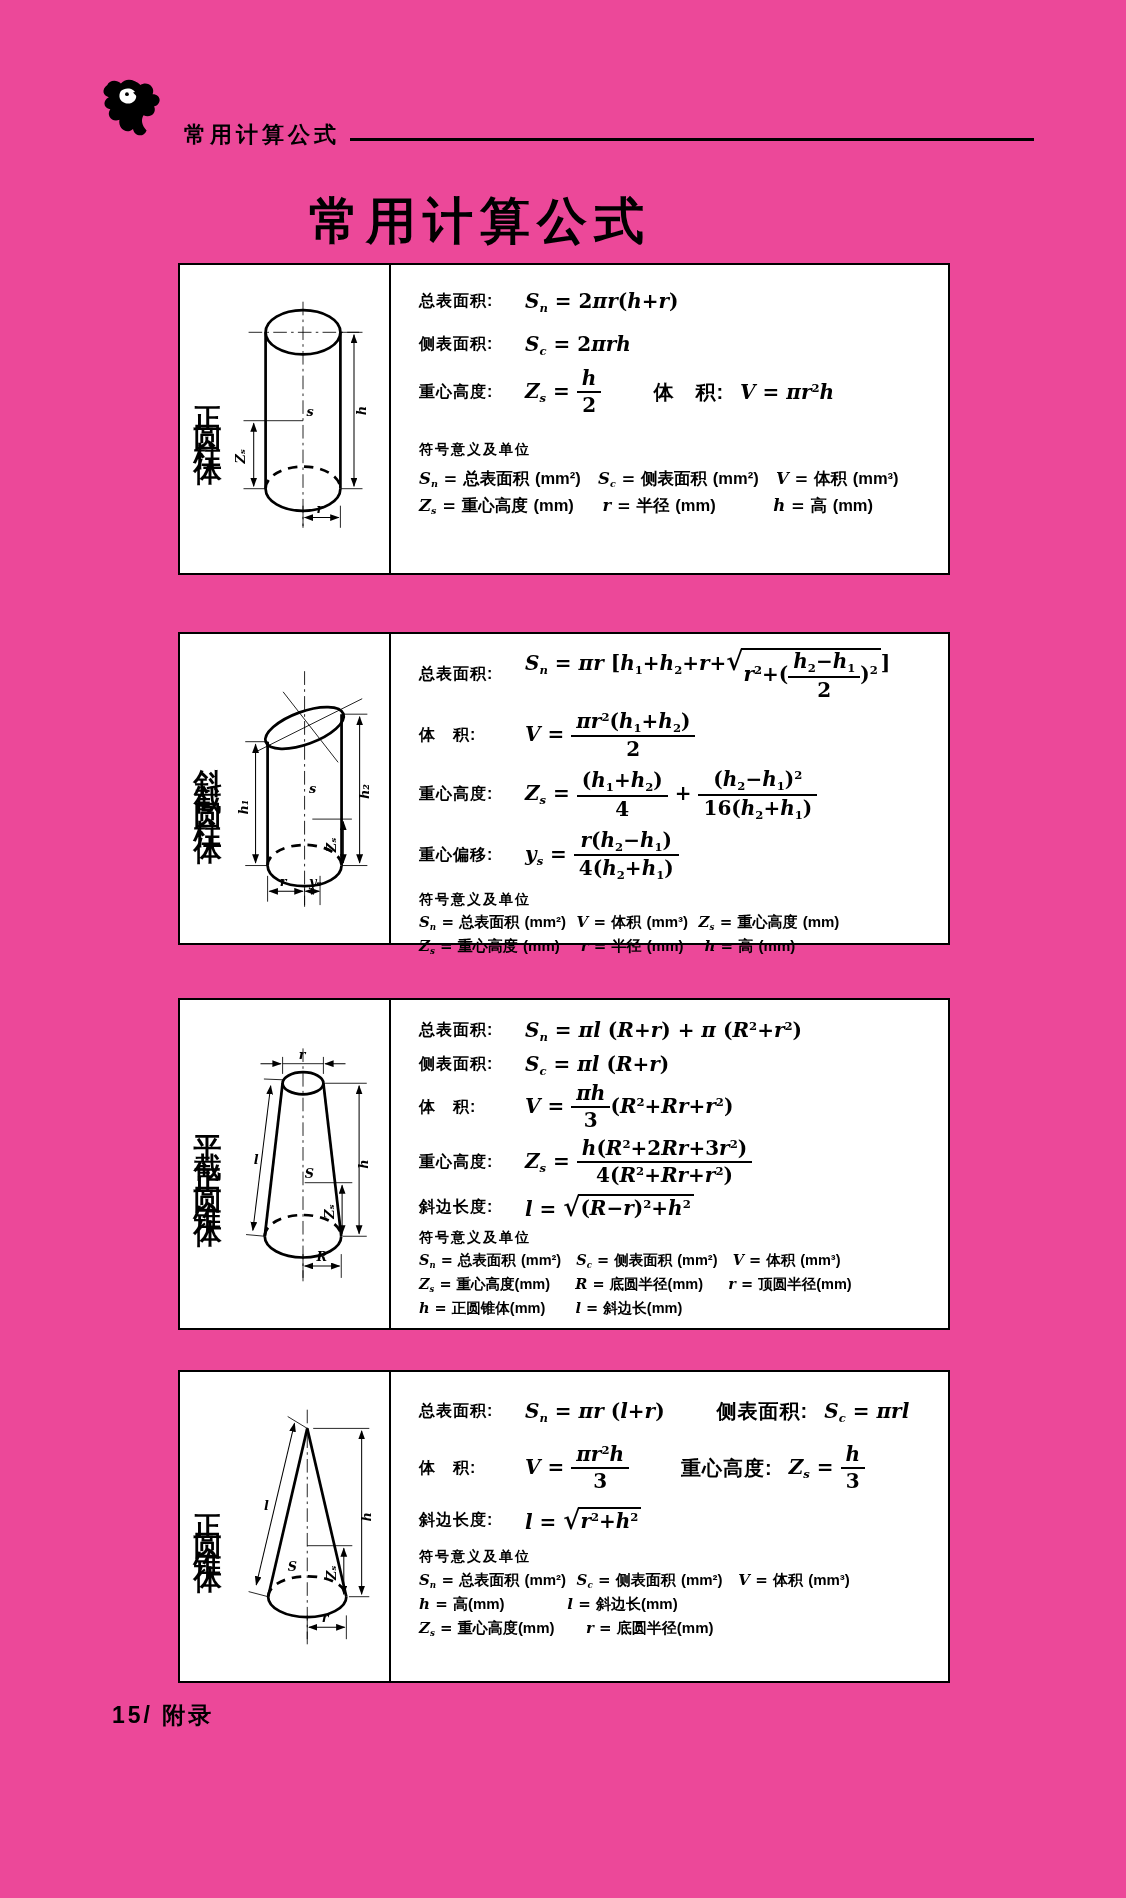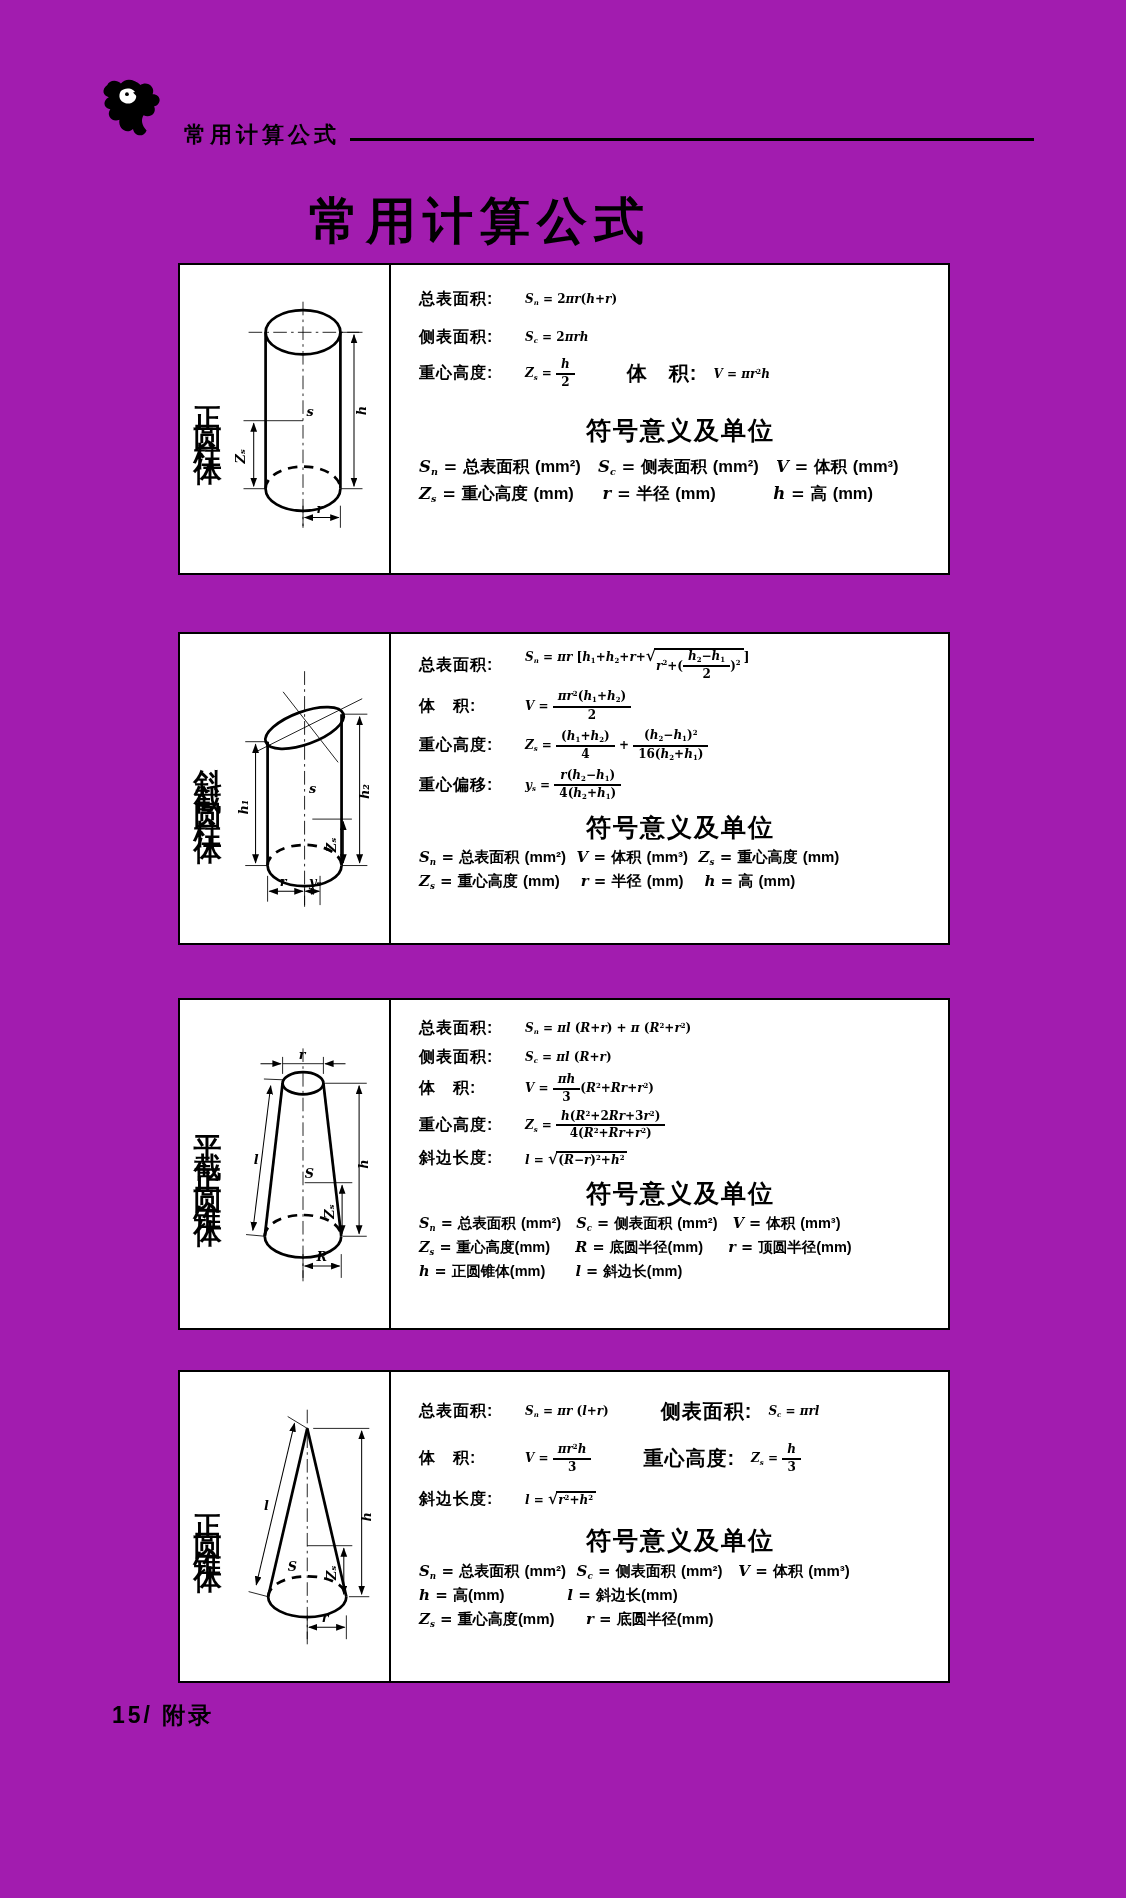--- a/index.html
+++ b/index.html
@@ -1,18 +1,18 @@
 <!DOCTYPE html>
 <html><head>
 <meta charset="utf-8">
 <style>
   html,body{margin:0;padding:0;background:#fff;}
   body{width:1126px;height:1898px;position:relative;color:#000;
        font-family:"Liberation Sans",sans-serif;}
-  .page{position:absolute;inset:0;background:#a21caf;}
+  .page{position:absolute;inset:0;background:#ec4899;}
 
   
   .logo{position:absolute;left:94px;top:76px;width:78px;height:68px;}
   .brand{position:absolute;left:184px;top:120px;font-size:22px;font-weight:bold;
          letter-spacing:4px;}
   .hline{position:absolute;left:350px;top:138px;width:684px;border-top:3px solid #000;}
 
   
   .title{position:absolute;left:300px;top:188px;width:360px;text-align:center;
          font-size:50px;font-weight:900;letter-spacing:7px;white-space:nowrap;}
@@ -30,34 +30,34 @@
           writing-mode:vertical-lr;text-orientation:upright;
           font-size:28px;font-weight:bold;letter-spacing:17px;white-space:nowrap;}
   .fig{position:absolute;right:1px;top:50%;transform:translateY(-50%);}
 
   
   .frow{display:flex;align-items:center;}
   .flabel{font-weight:bold;font-size:16px;width:106px;flex:none;letter-spacing:1px;}
   .flabel2{font-weight:bold;font-size:20px;flex:none;letter-spacing:1px;
            margin-left:52px;margin-right:16px;}
   .math{font-family:"DejaVu Serif","Liberation Serif",serif;font-weight:bold;
-        font-size:12px;white-space:pre;}
+        font-size:20px;white-space:pre;}
   .math .var{font-style:italic;}
   .math .op{font-style:normal;}
   .math sub{font-size:58%;vertical-align:-0.35em;line-height:1;}
   .math sup{font-size:58%;vertical-align:0.6em;line-height:1;}
   .frac{display:inline-block;text-align:center;vertical-align:middle;line-height:1.15;}
   .frac .fnum{display:block;padding:0 5px 1px;}
   .frac .fden{display:block;border-top:2px solid #000;padding:1px 5px 0;}
   .sqrt{display:inline-flex;align-items:flex-start;}
   .sqrt .rad{font-style:normal;font-size:1.3em;line-height:1;margin-right:-2px;}
   .sqrt .radbody{border-top:2px solid #000;padding:0 3px 0 2px;}
   .up{font-family:"Liberation Sans",sans-serif;font-style:normal;margin-top:44px;}
 
-  .ltitle{font-weight:bold;font-size:25px;letter-spacing:2px;text-align:center;}
+  .ltitle{font-weight:bold;font-size:14px;letter-spacing:2px;}
   .legend{margin-top:5px;}
   .lg16{font-size:16.5px;}
   .lg15{font-size:15px;}
   .lg14{font-size:14.5px;}
 
   
   .body{fill:none;stroke:#000;stroke-width:3.2;}
   .bodyd{fill:none;stroke:#000;stroke-width:3.2;stroke-dasharray:11 8;}
   .thin{stroke:#000;stroke-width:1;fill:none;}
   .cl{stroke:#000;stroke-width:1;fill:none;stroke-dasharray:16 5 3 5;}

